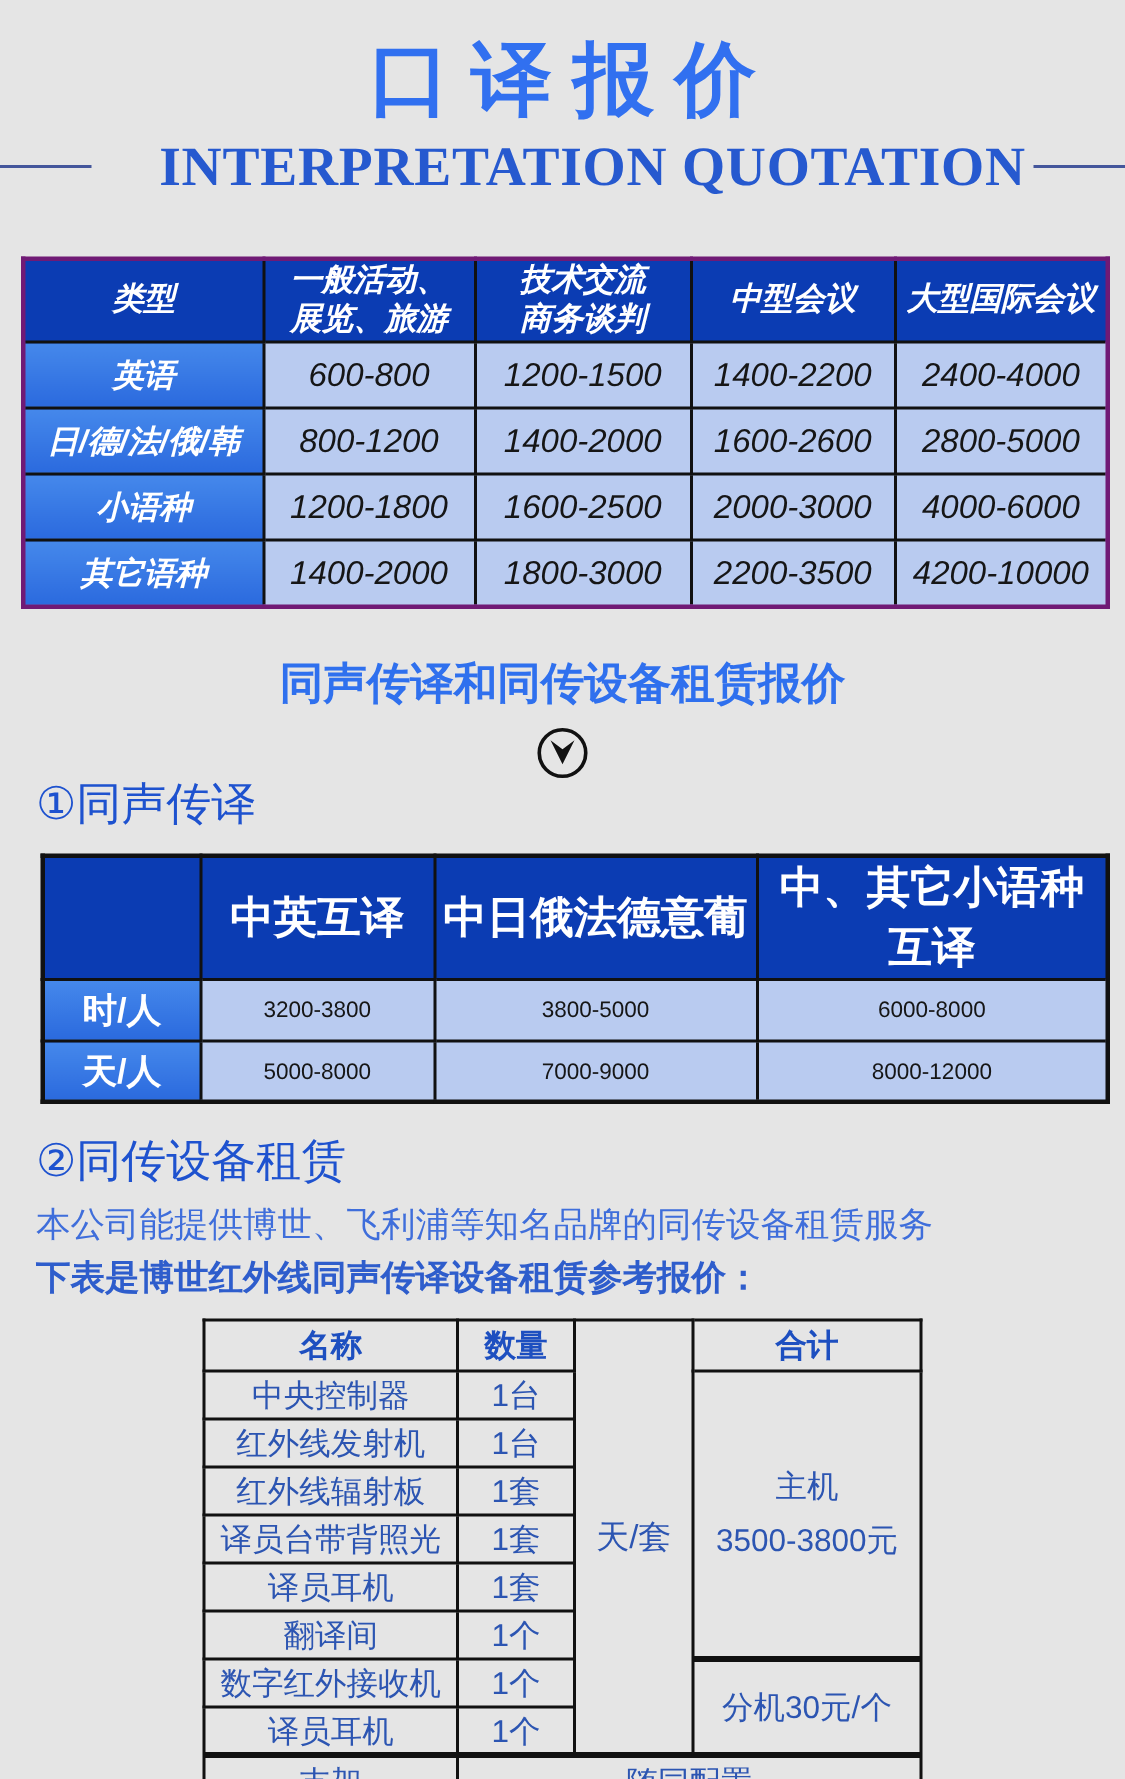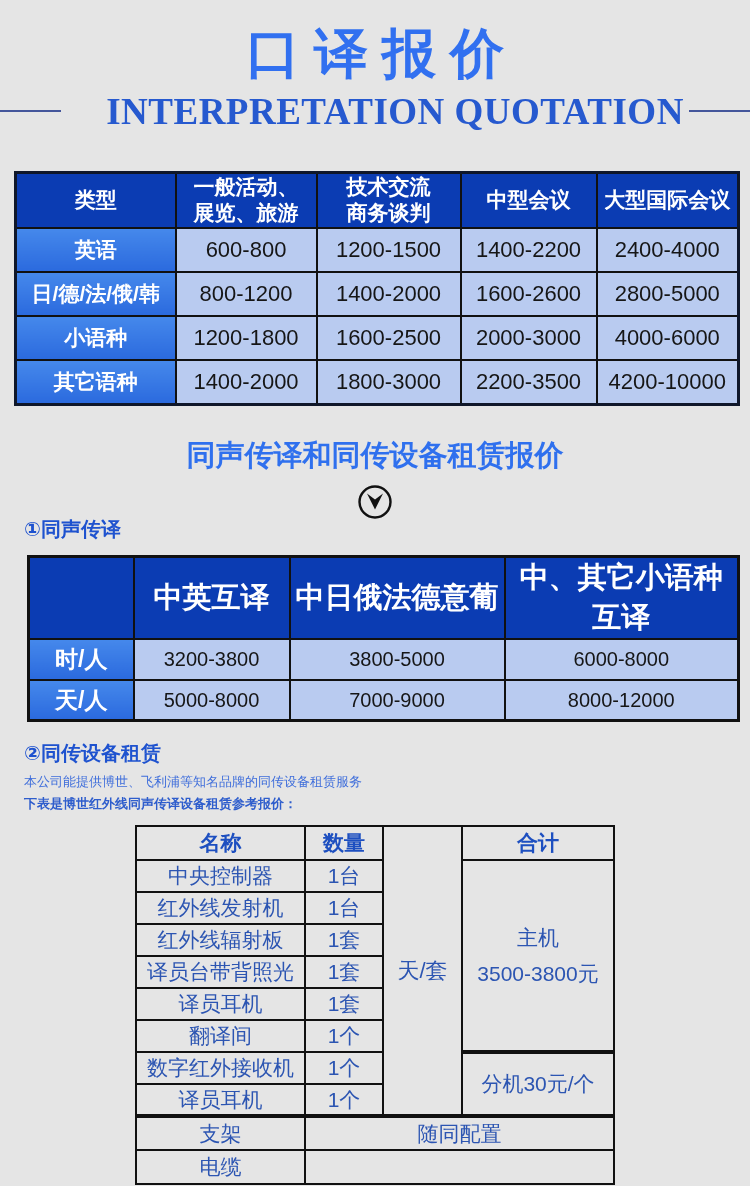--- a/index.html
+++ b/index.html
@@ -18,39 +18,39 @@
   .en-row { display:flex; align-items:center; margin-top:2px; }
   .hline { flex:1; height:2px; background:#44569b; }
   .en-title {
     font-family:"Liberation Serif","DejaVu Serif",serif;
     font-weight:bold; font-size:37px; color:#2659cf;
     padding:0 5px; white-space:nowrap; letter-spacing:0.5px;margin-left:40px;
   }
   
   table { border-collapse:collapse; table-layout:fixed; }
   
-  .t1 { margin:38px 0 0 14px; width:723px; border:3px solid #0f172a; }
+  .t1 { margin:38px 0 0 14px; width:723px; border:3px solid #701a75;font-style:italic; }
   .t1 th,.t1 td { border:2px solid #111; text-align:center; vertical-align:middle; padding:0; }
   .t1 .head th { background:#0b3cb3; color:#ffffff; font-size:21px; font-weight:bold; height:54px; line-height:1.28; }
   .t1 .head th span { display:block; }
   .t1 .rowlabel { background:linear-gradient(180deg,#4588eb 0%,#2b6ade 100%); color:#ffffff; font-weight:bold; font-size:21px; height:44px; }
   .t1 .val { background:#b9cbf0; color:#161616; font-size:22px; }
   
   .h2 { margin:30px 0 0; text-align:center; font-size:29px; font-weight:bold; color:#2f70ee; }
   .arrow-wrap { margin:8px auto 0; width:36px; height:36px; }
-  .sec-label { margin:-4px 0 0 24px; font-size:20px; font-weight:bold; color:#1e52cf; }
+  .sec-label { margin:-4px 0 0 24px; font-size:30px; font-weight:normal; color:#1e52cf; }
   .sec-label.second { margin-top:18px; }
   
   .t2 { margin:12px 0 0 27px; width:710px; border:3px solid #111; }
   .t2 th,.t2 td { border:2px solid #111; text-align:center; vertical-align:middle; padding:0; }
   .t2 .head th { background:#0b3cb3; color:#ffffff; font-size:29px; font-weight:bold; height:46px; }
   .t2 .rowlabel { background:linear-gradient(180deg,#4588eb 0%,#2b6ade 100%); color:#ffffff; font-weight:bold; font-size:23px; height:41px; }
-  .t2 .val { background:#b9cbf0; color:#161616; font-size:20px; }
-  
-  .desc { margin:6px 0 0 24px; font-size:13px; color:#3f6edb; }
+  .t2 .val { background:#b9cbf0; color:#161616; font-size:15px; }
+  
+  .desc { margin:6px 0 0 24px; font-size:23px; color:#3f6edb; }
   .desc.bold { font-weight:bold; color:#2e5dcc; margin-top:4px; }
   
   .t3 { margin:12px auto 0; width:478px; border:1px solid #f9a8d4; color:#2c55b2; }
   .t3 th,.t3 td { border:2px solid #111; text-align:center; vertical-align:middle; padding:0; font-size:21px; }
   .t3 th { font-weight:bold; color:#1d4fc0; height:34px; }
   .t3 td { height:32px; }
   .t3 .unit { font-size:22px; }
   .t3 .total-main div { line-height:1.7; }
   .t3 .total-sub { border-top:4px solid #111; }
   .t3 tr.bracket td { border-top:4px solid #111; height:34px; }

